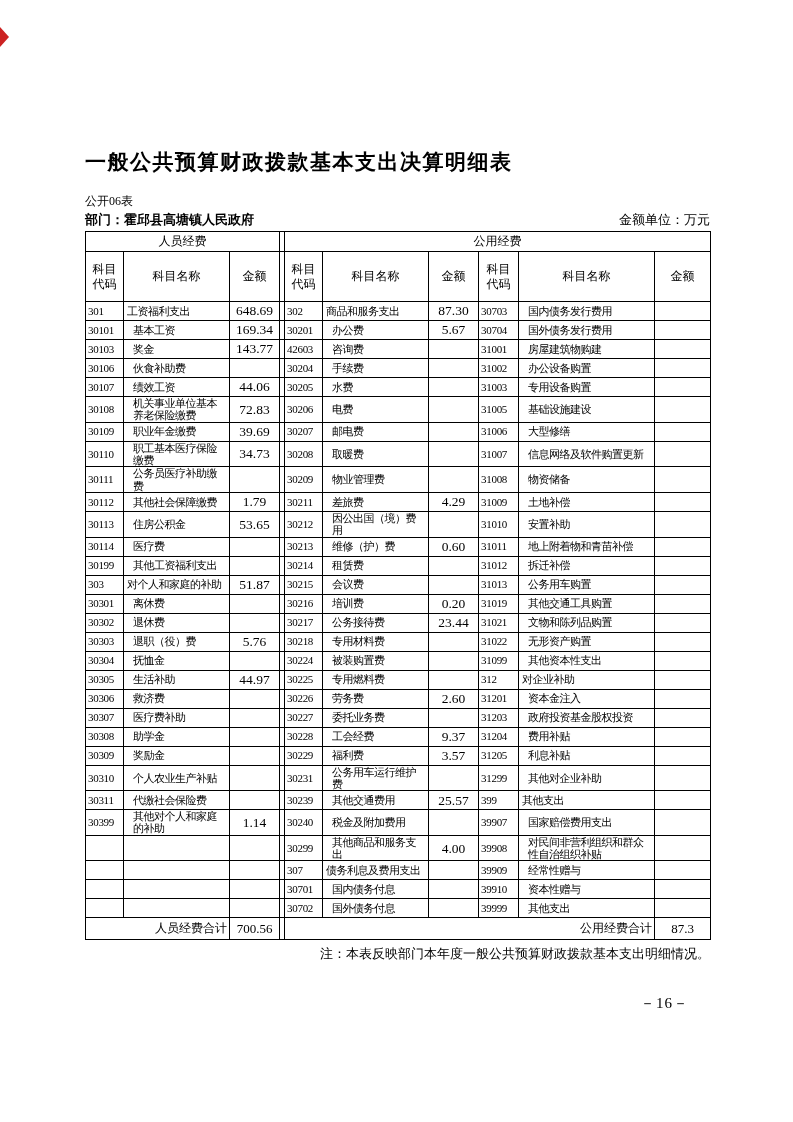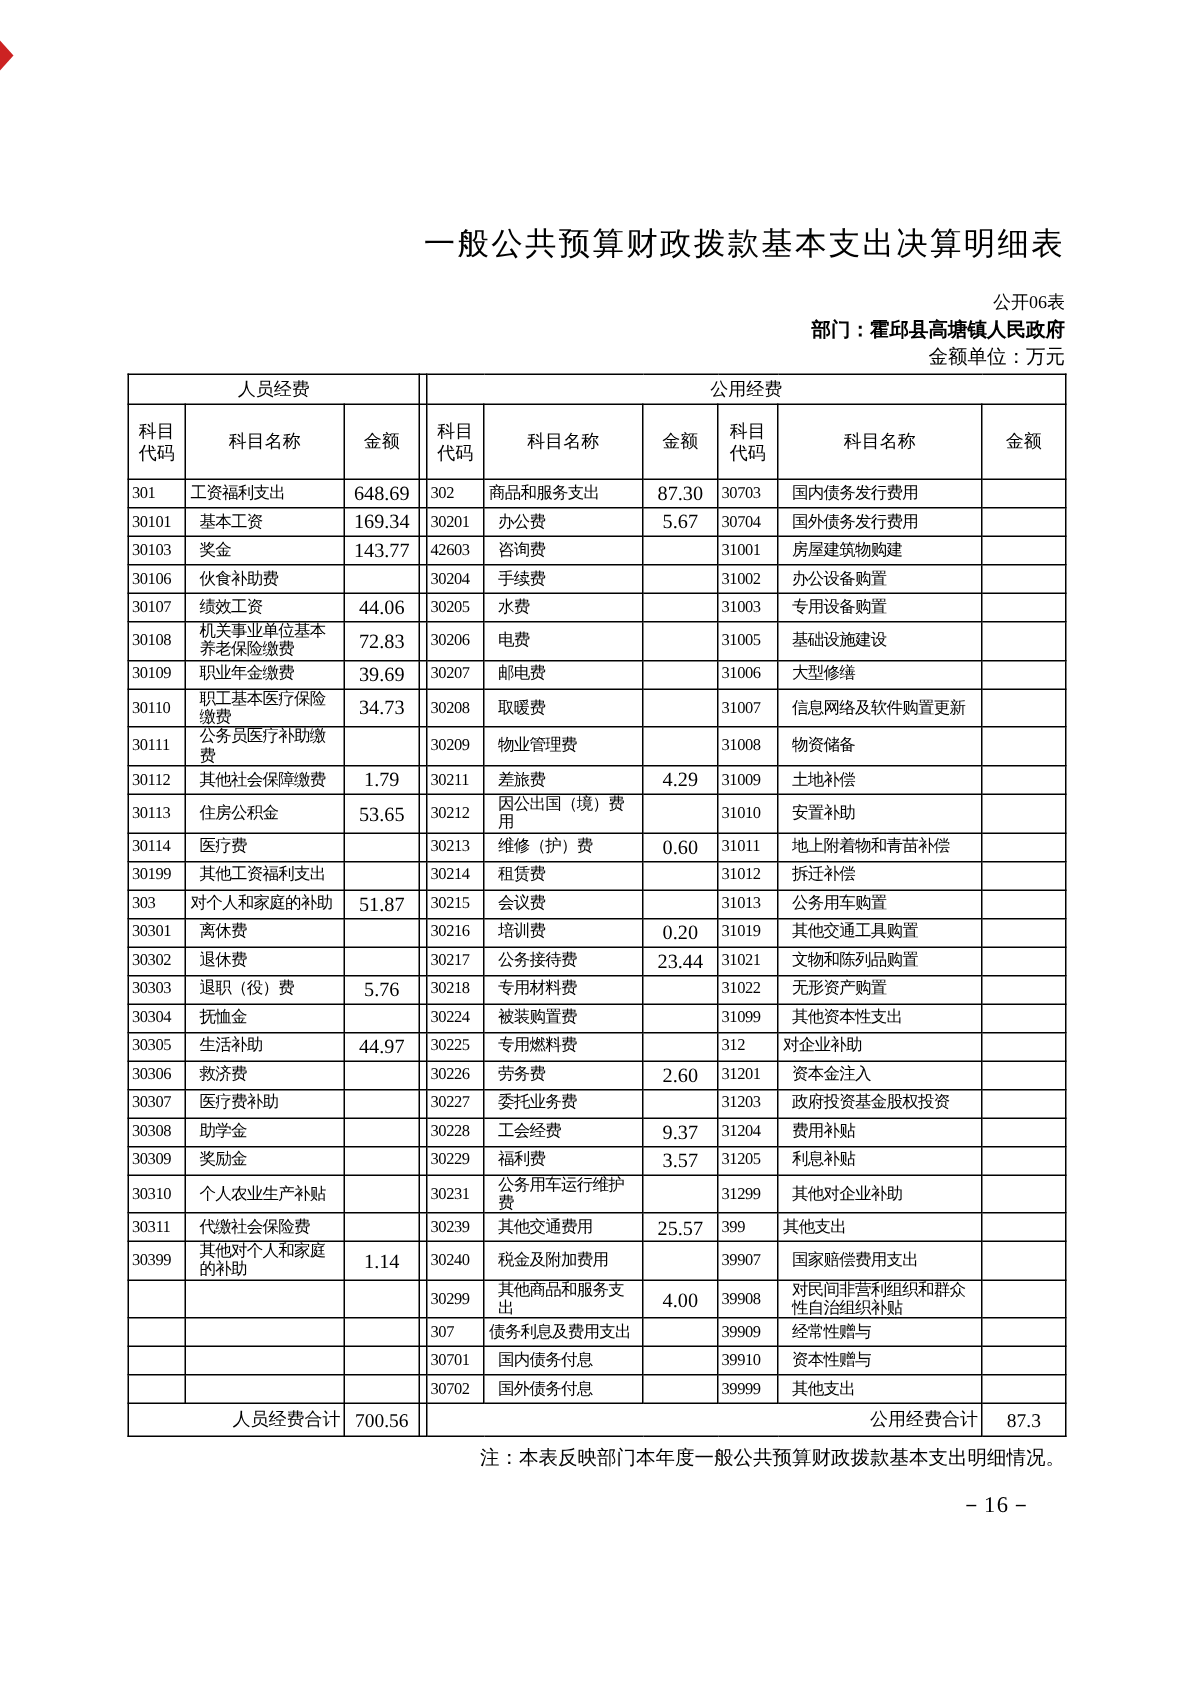--- a/index.html
+++ b/index.html
@@ -12,26 +12,26 @@
   }
   .corner-mark {
     position:absolute; left:0; top:27px;
     width:0; height:0;
     border-top:10px solid transparent;
     border-bottom:10px solid transparent;
     border-left:9px solid #c22;
   }
   .sheet { position:absolute; left:85px; top:0; width:625px; }
   .title {
-    margin-top:148px; text-align:right;
+    margin-top:148px; text-align:left;
     font-family:"Liberation Sans","DejaVu Sans",sans-serif;
-    font-weight:normal; font-size:21px; letter-spacing:1.5px;
+    font-weight:bold; font-size:21px; letter-spacing:1.5px;
   }
-  .form-no { margin-top:17px; text-align:right; font-size:12px; }
-  .meta { display:flex; justify-content:space-between; align-items:flex-end; font-size:13px; margin:1px 0 2px 0;flex-direction:column; }
+  .form-no { margin-top:17px; font-size:12px; }
+  .meta { display:flex; justify-content:space-between; align-items:flex-end; font-size:13px; margin:1px 0 2px 0; }
   .dept { font-weight:bold; }
   table { border-collapse:collapse; table-layout:fixed; width:625px; }
   th, td {
     border:1px solid #000; overflow:hidden;
     font-size:12px; font-weight:normal; text-align:center; vertical-align:middle;
     padding:0 2px;
   }
   tr.sec-row th { height:20px; }
   tr.colhead th { height:50px; line-height:1.25; }
   tbody td { height:19px; line-height:1.12; }

